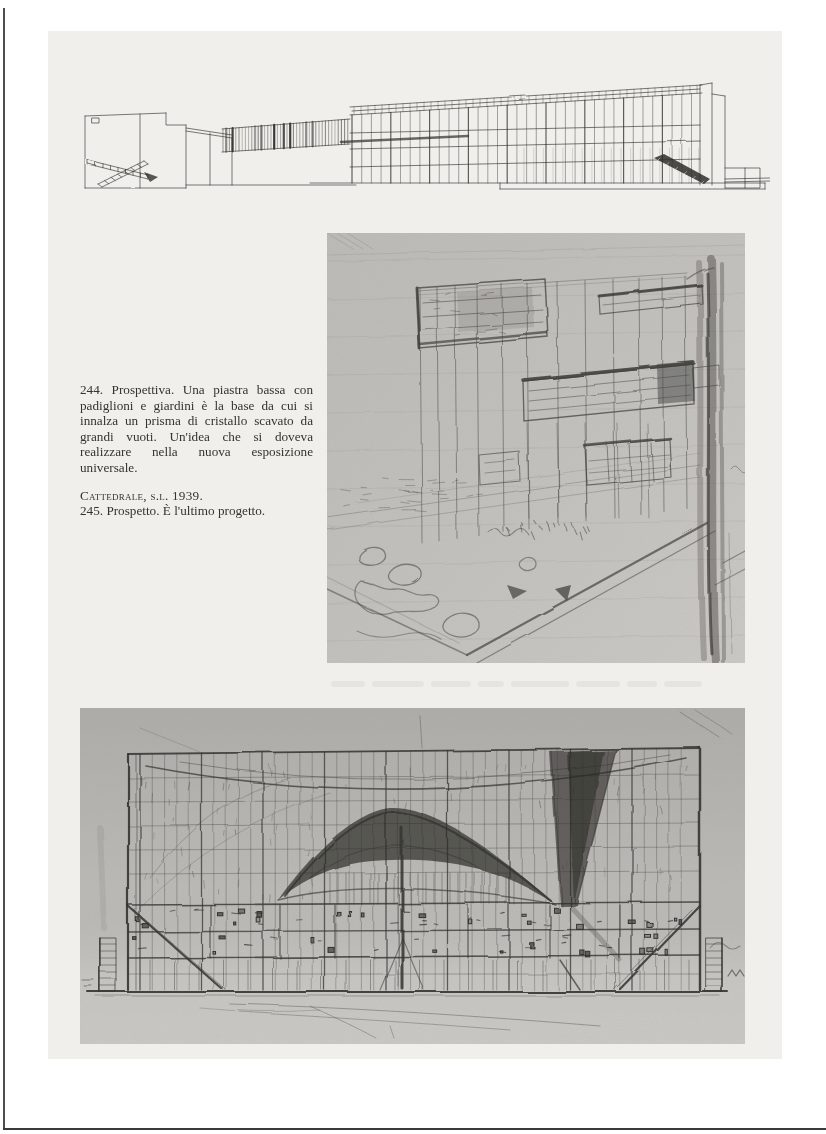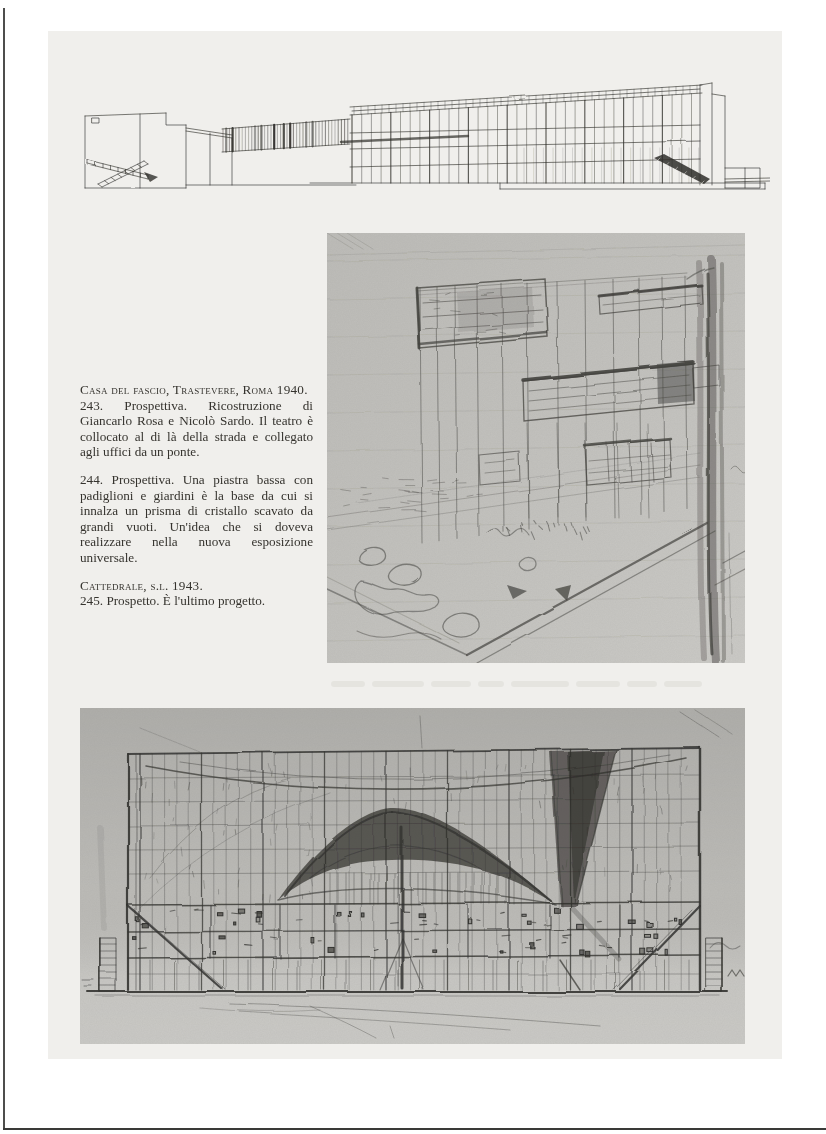--- a/index.html
+++ b/index.html
@@ -275,28 +275,24 @@
             <path d="M619.2000000000004,100 L619.2000000000004,135" fill="none" stroke-width="0.5" stroke-opacity="0.3"></path>
             <path d="M628.9000000000004,100 L628.9000000000004,135" fill="none" stroke-width="0.5" stroke-opacity="0.3"></path>
             <path d="M638.6000000000005,100 L638.6000000000005,135" fill="none" stroke-width="0.5" stroke-opacity="0.3"></path>
             <path d="M281,94 L408,88" fill="none" stroke-width="2.4" stroke-opacity="0.7"></path>
           </g>
         </svg>
     </div>
 
     <div class="captions">
       <div class="caption">
-        <span class="cap-head">Casa del fascio, Trastevere, Roma 1940.</span>
-        <span class="cap-body">243. Prospettiva. Ricostruzione di Giancarlo Rosa e Nicolò Sardo. Il teatro è collocato al di là della strada e collegato agli uffici da un ponte.</span>
-      </div>
-      <div class="caption">
         <span class="cap-body">244. Prospettiva. Una piastra bassa con padiglioni e giardini è la base da cui si innalza un prisma di cristallo scavato da grandi vuoti. Un'idea che si doveva realizzare nella nuova esposizione universale.</span>
       </div>
       <div class="caption">
-        <span class="cap-head">Cattedrale, s.l. 1943.</span>
+        <span class="cap-head">Cattedrale, s.l. 1939.</span>
         <span class="cap-body">245. Prospetto. È l'ultimo progetto.</span>
       </div>
     </div>
 
     <div class="fig fig-mid">
       <svg id="svg-mid" viewBox="0 0 418 430">
         <rect x="0" y="0" width="418" height="430" fill="#c7c6c2"></rect>
         <rect x="0" y="0" width="418" height="430" fill="url(#shadeMid)"></rect>
         <rect x="0" y="0" width="418" height="430" filter="url(#grain)" opacity="0.2"></rect>
         <g id="mid-strokes">

